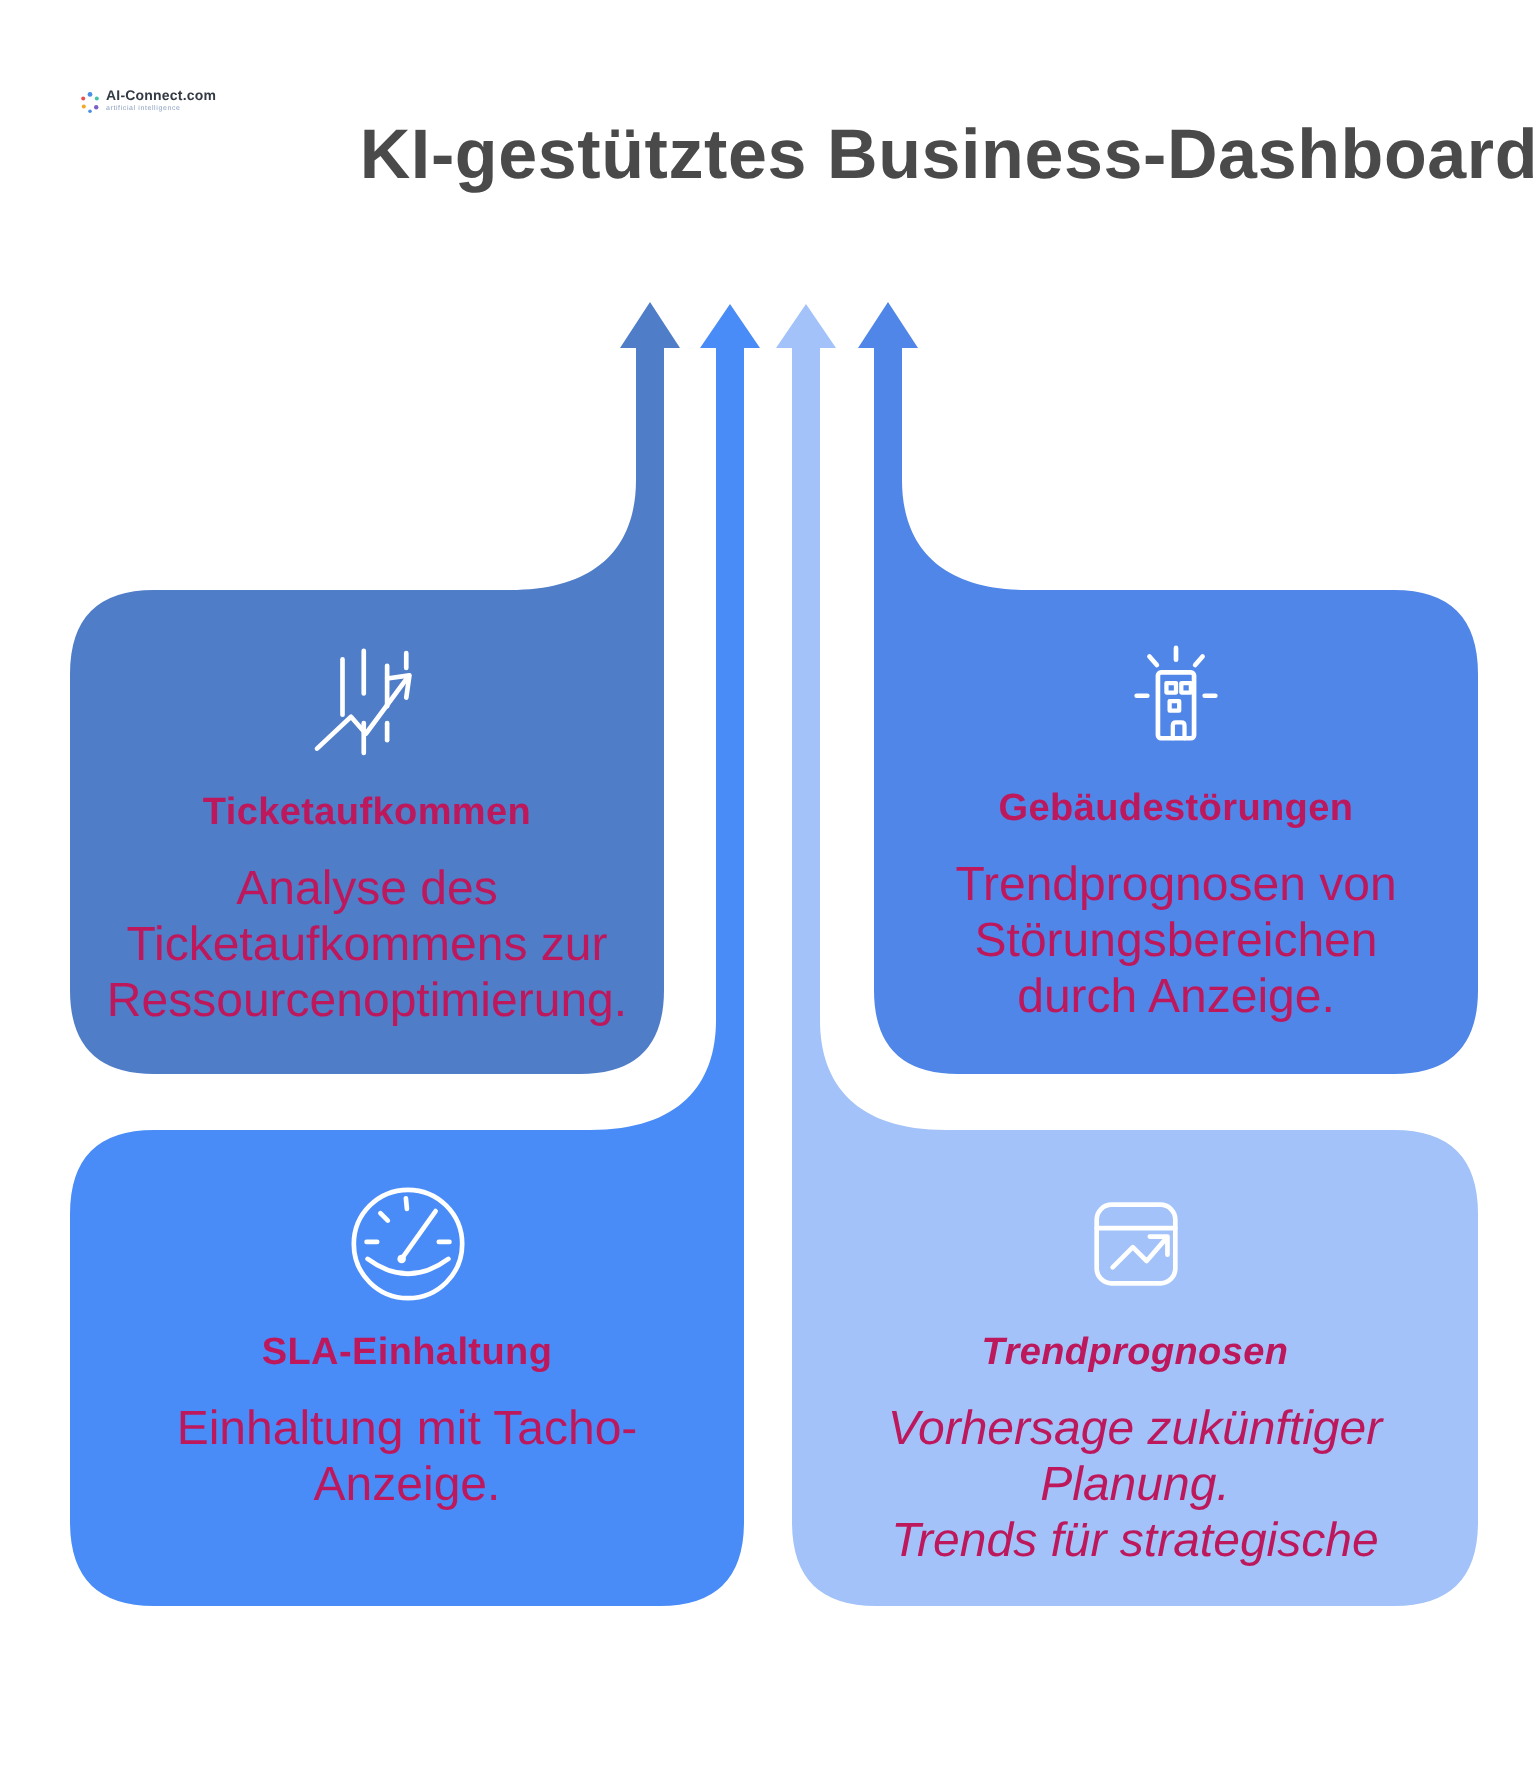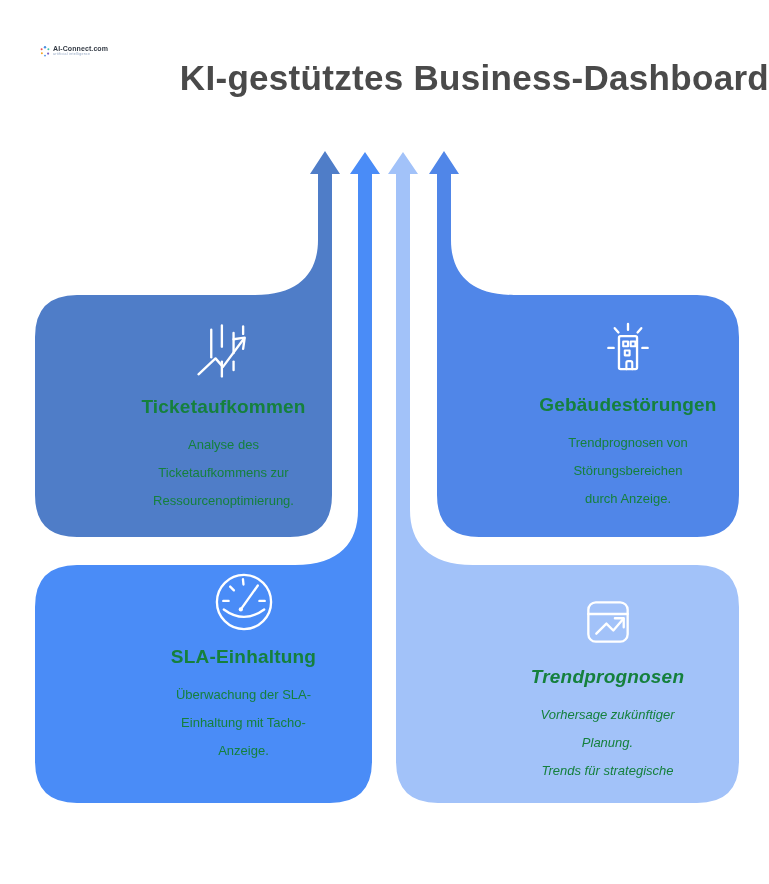--- a/index.html
+++ b/index.html
@@ -40,37 +40,36 @@
   
   .diagram { position: absolute; left: 0; top: 0; }
 
   
   .card-content {
     position: absolute;
     display: flex;
     flex-direction: column;
     align-items: center;
     text-align: center;
-    color: #15803d;
-    margin-left: 40px;
+    color: #be185d;
   }
   .cc-1 { left: 35px;  top: 318px; width: 297px; }
   .cc-2 { left: 437px; top: 316px; width: 302px; }
-  .cc-3 { left: 35px;  top: 568px; width: 337px; }
+  .cc-3 { left: 35px;  top: 588px; width: 337px; }
   .cc-4 { left: 396px; top: 588px; width: 343px; font-style: italic; }
 
   .card-icon { width: 68px; height: 68px; margin-bottom: 10px; }
   .card-icon * { vector-effect: none; }
   .card-title {
     font-size: 19px;
     font-weight: bold;
     letter-spacing: 0.2px;
     margin-bottom: 13px;
   }
-  .card-body { font-size: 13px; line-height: 28px; font-weight: 400; }
+  .card-body { font-size: 24px; line-height: 28px; font-weight: 400; }
 </style>
 </head>
 <body>
 
 <div class="canvas">
 
   <div class="brand">
     <svg width="12" height="13" viewBox="0 0 12 13">
       <circle cx="6" cy="2.2" r="1.2" fill="#4a90e2"></circle>
       <circle cx="2.6" cy="4.2" r="1" fill="#e94f4f"></circle>
@@ -148,21 +147,20 @@
       <path d="M12.5 31 H17.5"></path>
       <path d="M19 17.5 L22.5 21"></path>
       <path d="M31 10.5 L31.5 15.5"></path>
       <path d="M46.5 31 H51.5"></path>
       <path d="M29 39 L45 16.5"></path>
       <circle cx="29" cy="39" r="2" fill="#ffffff" stroke="none"></circle>
       <path d="M13 39 Q32 53 51 39"></path>
     </svg>
     <div class="card-title">SLA-Einhaltung</div>
     <div class="card-body">
-      <div>Überwachung der SLA-</div>
       <div>Einhaltung mit Tacho-</div>
       <div>Anzeige.</div>
     </div>
   </div>
 
   <div class="card-content cc-4">
     <svg class="card-icon" viewBox="0 0 64 64" fill="none" stroke="#ffffff" stroke-width="2.2" stroke-linecap="round" stroke-linejoin="round">
       <rect x="13.5" y="13.5" width="37" height="37" rx="7"></rect>
       <path d="M13.5 24.5 H50.5"></path>
       <path d="M21 43 L30.5 33.5 L37 40 L46.5 29"></path>

